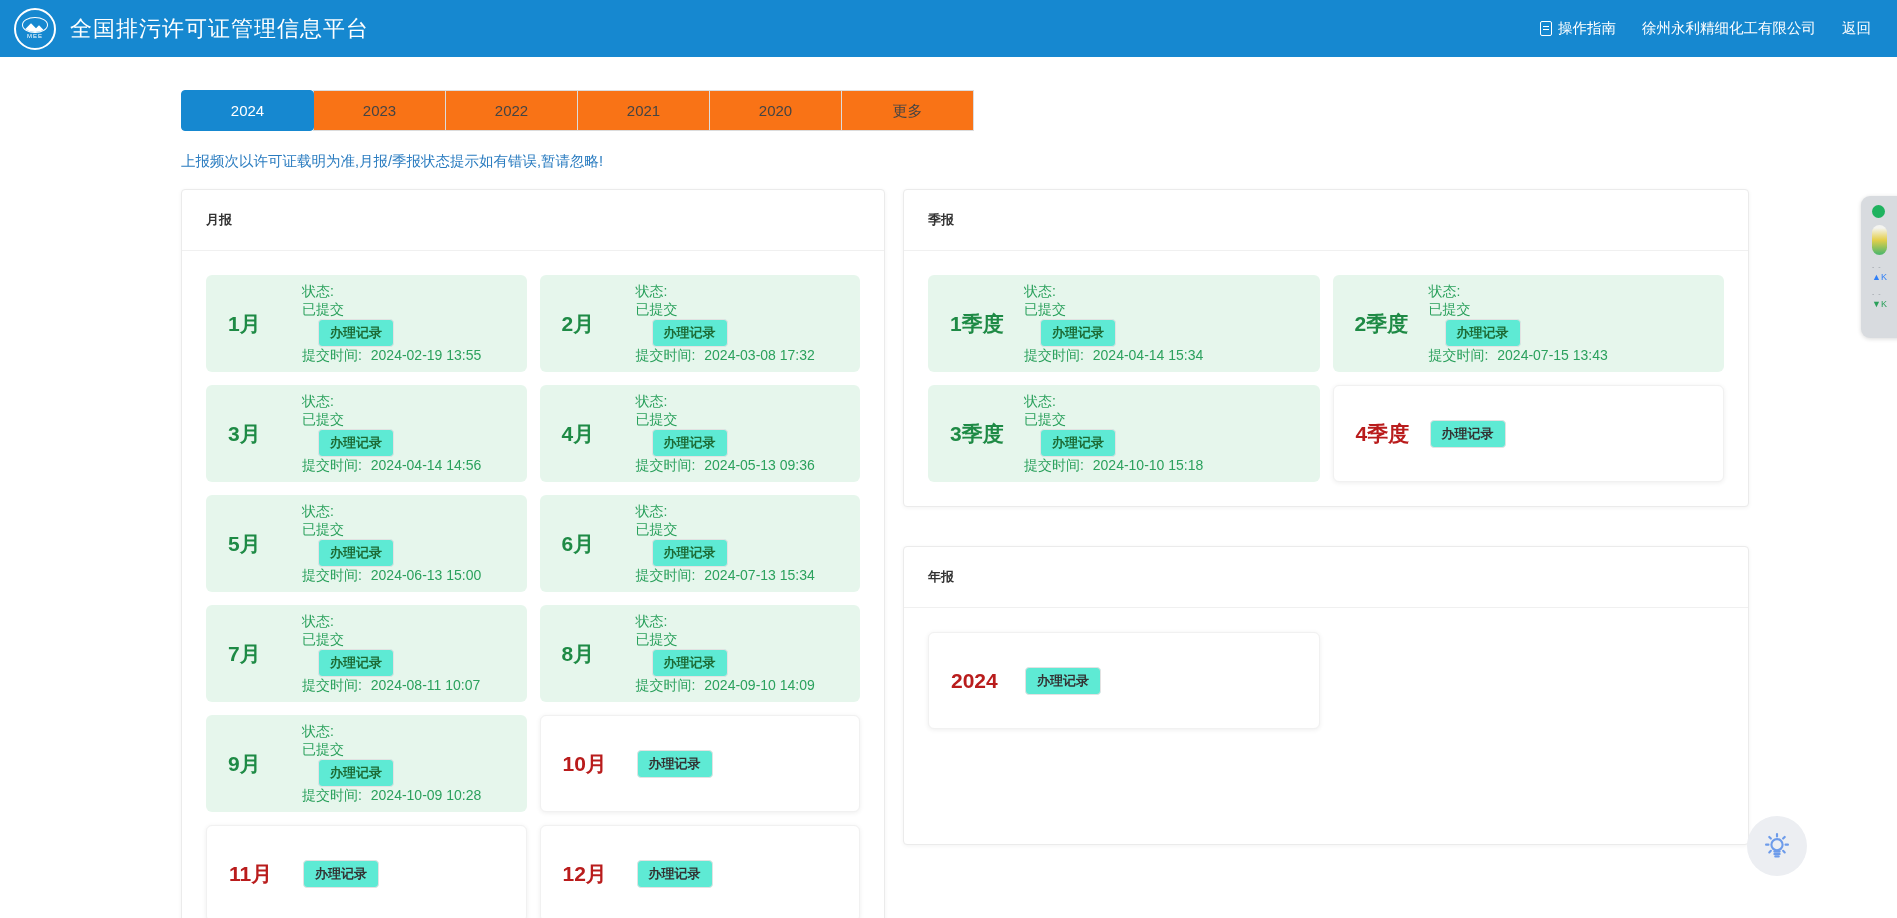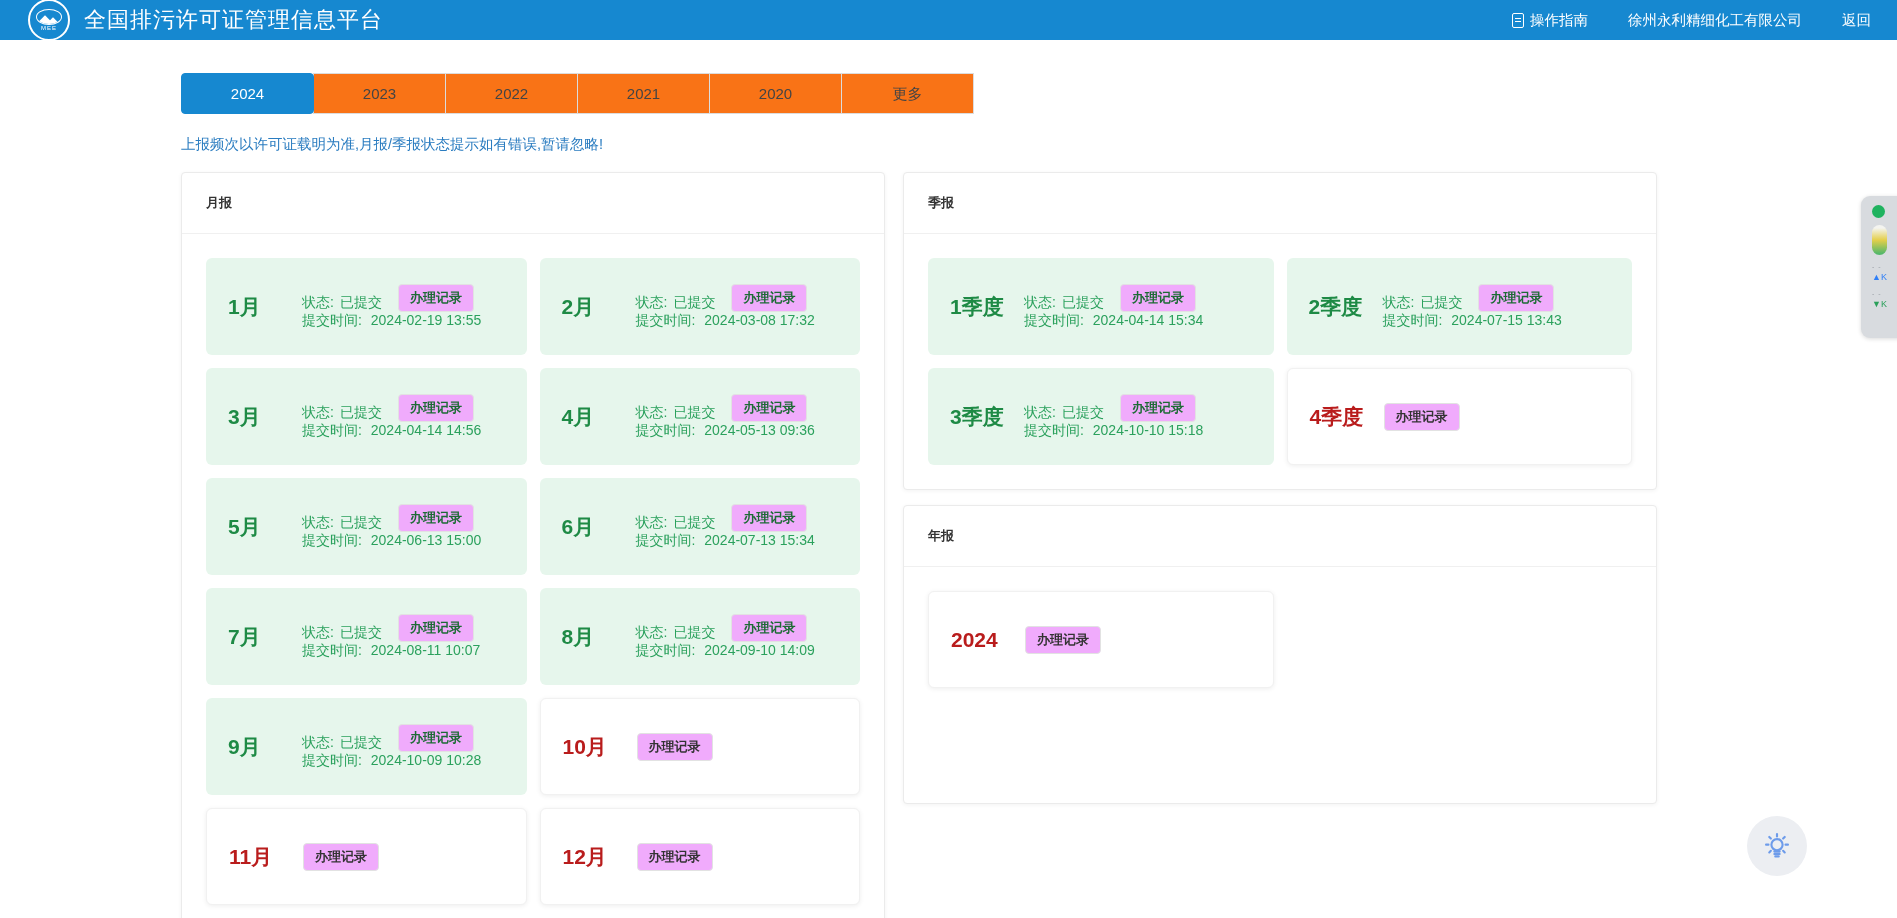--- a/index.html
+++ b/index.html
@@ -1,33 +1,33 @@
 <!DOCTYPE html>
 <html style="--header_bg: #1688d0; --accent: #1688d0; --notice_text: #2a7cc0; --submitted_bg: #e6f6ec; --submitted_text: #2ba15d; --submitted_title: #1e8a45; --record_btn_green: #1d6b35; --bulb_blue: #6d9bea;"><head>
 <meta charset="utf-8">
 <style>
   * { box-sizing: border-box; margin: 0; padding: 0; }
   html,body { width: 1897px; height: 918px; overflow: hidden; background: #fff;
     font-family: "Liberation Sans", "DejaVu Sans", sans-serif; }
 
   
-  .header { height: 40px; background: var(--header_bg, #1688d0); display: flex;
-    align-items: center; padding: 0 26px 0 28px; color: #fff; }
+  .header { height: 57px; background: var(--header_bg, #1688d0); display: flex;
+    align-items: center; padding: 0 26px 0 14px; color: #fff; }
   .logo { width: 42px; height: 42px; border: 2px solid #fff; border-radius: 50%;
     display: flex; flex-direction: column; align-items: center; justify-content: center;
     flex: 0 0 auto; }
   .logo .emblem { width: 26px; height: 16px; border: 1.5px solid #fff; border-radius: 50%;
     position: relative; overflow: hidden; }
   .logo .emblem:before { content: ""; position: absolute; left: 4px; top: 7px;
     width: 8px; height: 8px; background: #fff; transform: rotate(45deg); }
   .logo .emblem:after { content: ""; position: absolute; left: 12px; top: 9px;
     width: 8px; height: 8px; background: #fff; transform: rotate(45deg); }
   .logo .mee { font-size: 6px; letter-spacing: 1px; line-height: 7px; }
   .app-title { font-size: 22px; font-weight: 500; margin-left: 14px; letter-spacing: 1px; }
-  .header-right { margin-left: auto; display: flex; align-items: center; gap: 40px;
+  .header-right { margin-left: auto; display: flex; align-items: center; gap: 26px;
     font-size: 14.5px; }
   .header-link { display: flex; align-items: center; gap: 6px; color: #fff; cursor: pointer; }
   .doc-icon { width: 12px; height: 15px; border: 1.2px solid #fff; border-radius: 2px;
     position: relative; display: inline-block; }
   .doc-icon:before { content: ""; position: absolute; left: 2px; top: 4px; width: 6px;
     height: 1.2px; background: #fff; box-shadow: 0 3px 0 #fff; }
 
   
   .content { padding: 33px 0 0 181px; width: 1897px; }
 
@@ -42,35 +42,35 @@
   .notice { margin-top: 21px; font-size: 14.5px; color: var(--notice_text, #2a7cc0); }
 
   .main { display: flex; gap: 18px; margin-top: 18px; align-items: flex-start; }
   .panel { background: #fff; border: 1px solid #ebebeb; border-radius: 4px;
     box-shadow: 0 1px 4px rgba(0,0,0,.05); }
   .panel-header { padding: 21px 24px; font-size: 13px; font-weight: bold; color: #333;
     border-bottom: 1px solid #f0f0f0; }
   .panel-body { padding: 24px; display: grid; grid-template-columns: 1fr 1fr; gap: 13px; }
 
   .panel-monthly { width: 704px; }
-  .right-col { width: 754px; display: flex; flex-direction: column; gap: 15px; }
+  .right-col { width: 846px; display: flex; flex-direction: column; gap: 39px; }
   .panel-annual .panel-body { min-height: 236px; align-content: start; }
 
   .card { height: 97px; border-radius: 6px; display: flex; align-items: center;
     padding-left: 22px; }
   .card.submitted { background: var(--submitted_bg, #e6f6ec); }
   .card.pending { background: #fff; border: 1px solid #f1f1f1;
     box-shadow: 0 1px 5px rgba(0,0,0,.07); }
   .card-label { font-size: 21px; font-weight: bold; min-width: 58px; }
   .card.submitted .card-label { color: var(--submitted_title, #1e8a45); }
   .card.pending .card-label { color: #b91c1c; }
   .card-info { margin-left: 16px; font-size: 14px; color: var(--submitted_text, #2ba15d); }
-  .status-row { display: flex; align-items: flex-end; }
+  .status-row { display: flex; align-items: flex-start; flex-direction: column; }
   .status-row .gap { width: 6px; display: inline-block; }
-  .record-btn { margin-left: 16px; background: #f0abfc; border: 1px solid #e2e2e2;
+  .record-btn { margin-left: 16px; background: #5eead4; border: 1px solid #e2e2e2;
     border-radius: 4px; padding: 4px 11px; font-size: 13px; font-weight: bold;
     color: var(--record_btn_green, #1d6b35); cursor: pointer;
     font-family: "Liberation Sans", "DejaVu Sans", sans-serif; }
   .card.pending .record-btn { color: #333; }
   .time-row { }
   .time-row .val { margin-left: 5px; }
 
   
   .side-widget { position: absolute; top: 196px; right: -20px; width: 56px; height: 142px;
     background: #d8dbdf; border-radius: 9px 0 0 9px; box-shadow: 0 1px 4px rgba(0,0,0,.15);

